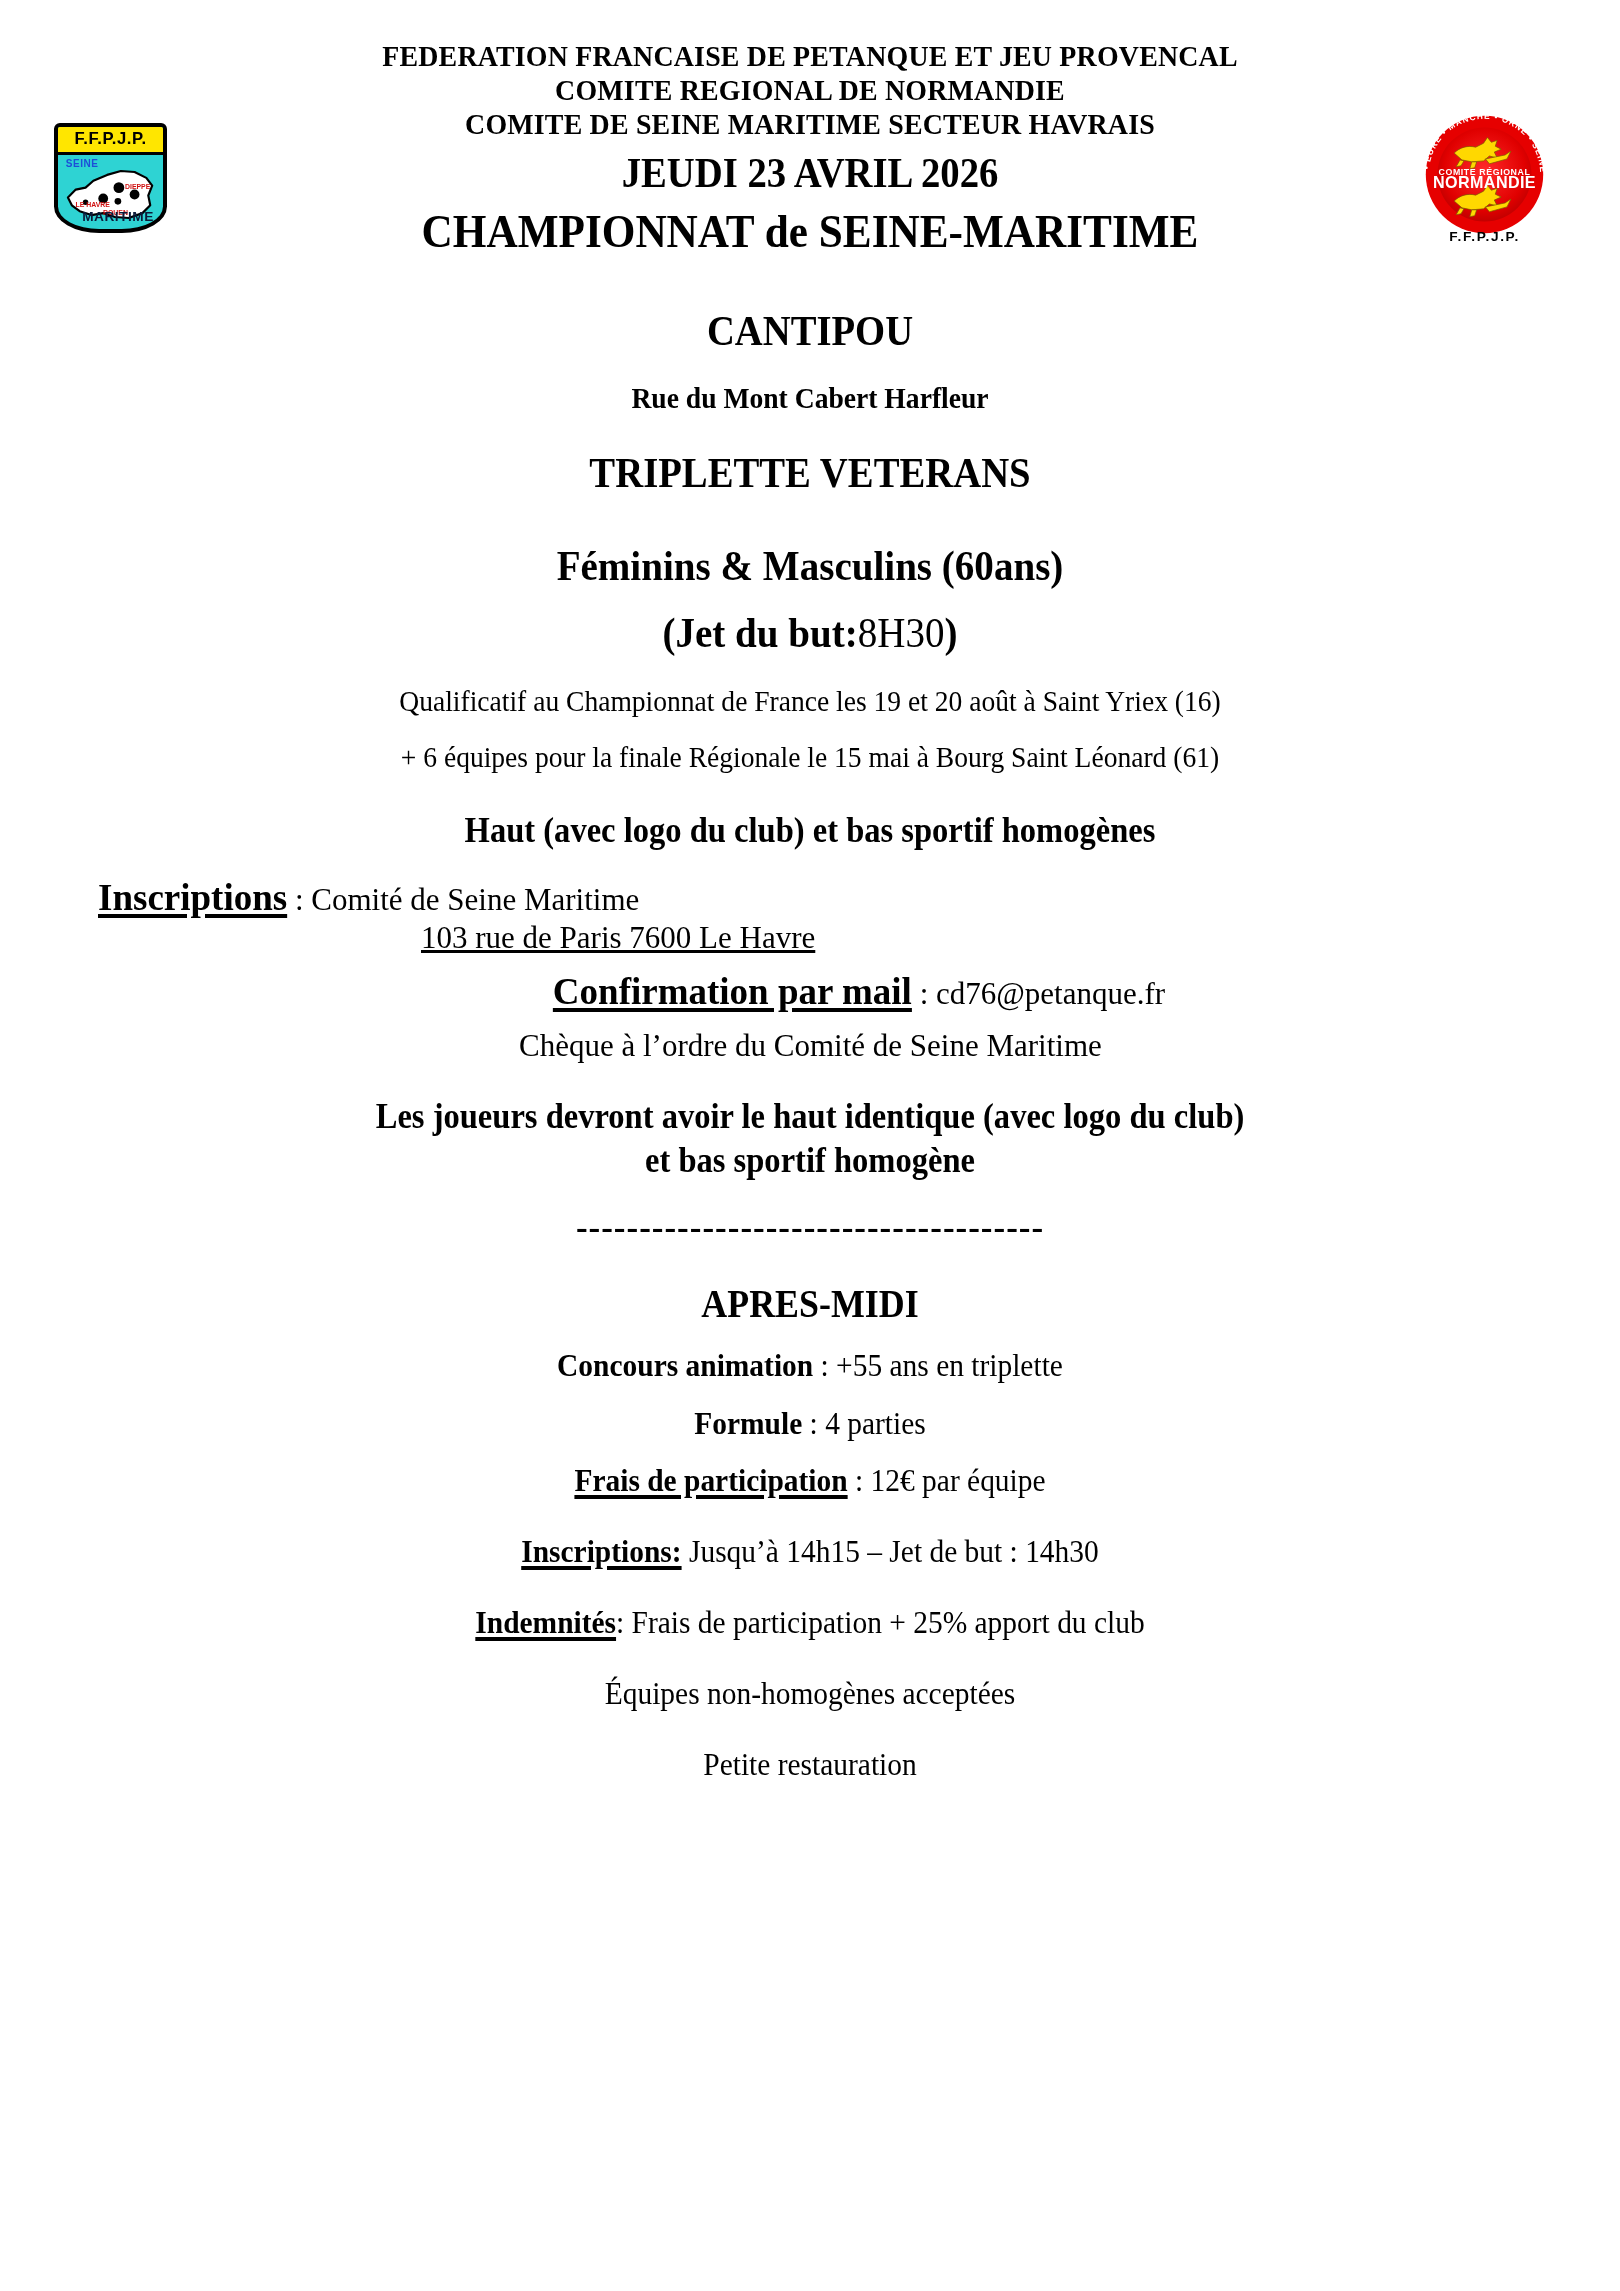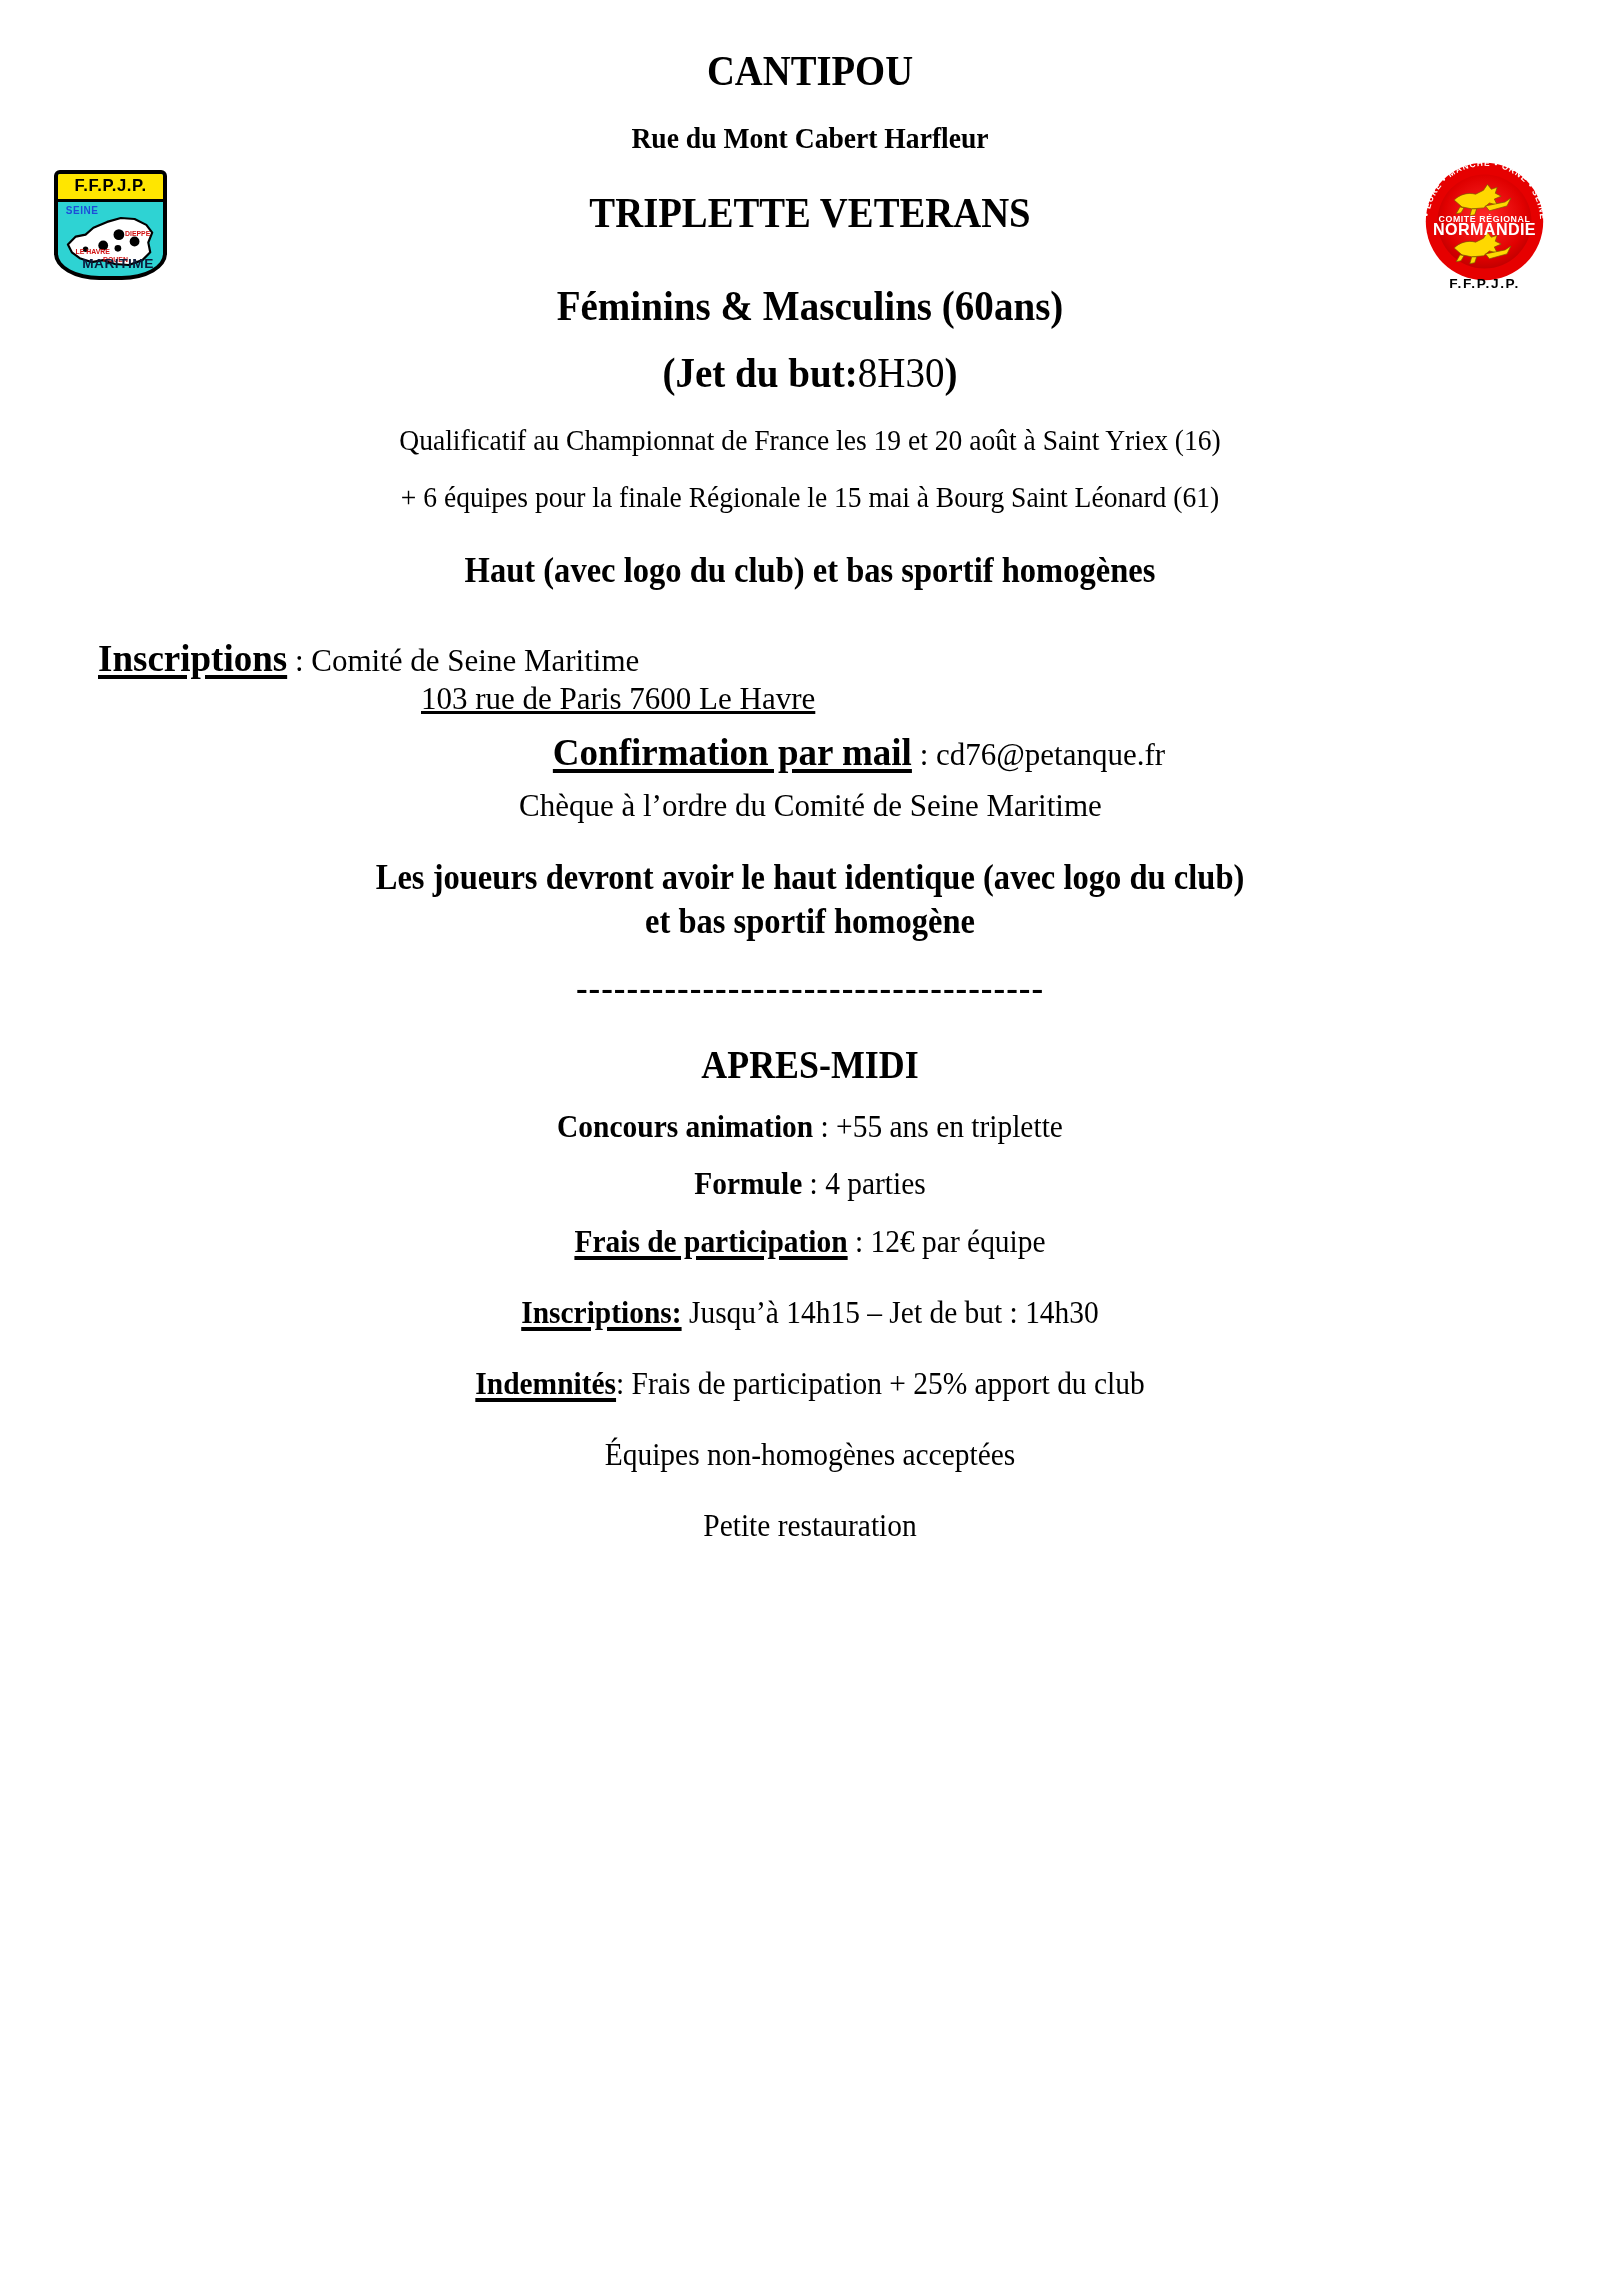--- a/index.html
+++ b/index.html
@@ -178,21 +178,21 @@
   }
   .l-haut {
     text-align: center;
     font-weight: bold;
     font-size: 35px;
     margin-top: 37px;
     transform: scaleX(0.93);
   }
 
   .block {
-    margin-top: 46px;
+    margin-top: 25px;
     padding-left: 98px;
     font-size: 31px;
     line-height: 1.18;
   }
   .row { display: block; white-space: nowrap; }
   .lab {
     font-weight: bold;
     font-size: 37px;
     text-decoration: underline;
     text-underline-offset: 3.9px;
@@ -304,20 +304,27 @@
         <path d="M50,100 L46,107 L51,106 L54,101 Z"></path>
         <path d="M62,102 L60,109 L65,108 L67,102 Z"></path>
         <path d="M76,99 L96,95 L102,91 L98,99 L80,104 Z"></path>
       </g>
       <text x="75" y="66" text-anchor="middle" font-family="'Liberation Sans', sans-serif" font-size="9" font-weight="bold" fill="#ffffff" letter-spacing="0.6">COMITE RÉGIONAL</text>
       <text x="75" y="80" text-anchor="middle" font-family="'Liberation Sans', sans-serif" font-size="16.5" font-weight="bold" fill="#ffffff" letter-spacing="0.4">NORMANDIE</text>
       <text x="75" y="134" text-anchor="middle" font-family="'Liberation Sans', sans-serif" font-size="14" font-weight="bold" fill="#000000" letter-spacing="1.6">F.F.P.J.P.</text>
     </svg>
   </div>
 
+  <div style="padding-top:39px;">
+    <div class="hdr">FEDERATION FRANCAISE DE PETANQUE ET JEU PROVENCAL</div>
+    <div class="hdr">COMITE REGIONAL DE NORMANDIE</div>
+    <div class="hdr">COMITE DE SEINE MARITIME  SECTEUR HAVRAIS</div>
+    <div class="l-jeudi">JEUDI 23 AVRIL 2026</div>
+    <div class="l-champ">CHAMPIONNAT de SEINE-MARITIME</div>
+  </div>
 
   <div class="l-cantipou">CANTIPOU</div>
   <div class="l-rue">Rue du Mont Cabert Harfleur</div>
 
   <div class="l-triplette">TRIPLETTE VETERANS</div>
   <div class="l-fem">Féminins &amp; Masculins (60ans)</div>
   <div class="l-jet"><b>(Jet du but:</b><span class="reg">8H30</span><b>)</b></div>
 
   <div class="l-qual">Qualificatif au Championnat de France les 19 et 20 août à Saint Yriex (16)</div>
   <div class="l-six">+ 6 équipes pour la finale Régionale le 15 mai à Bourg Saint Léonard (61)</div>

